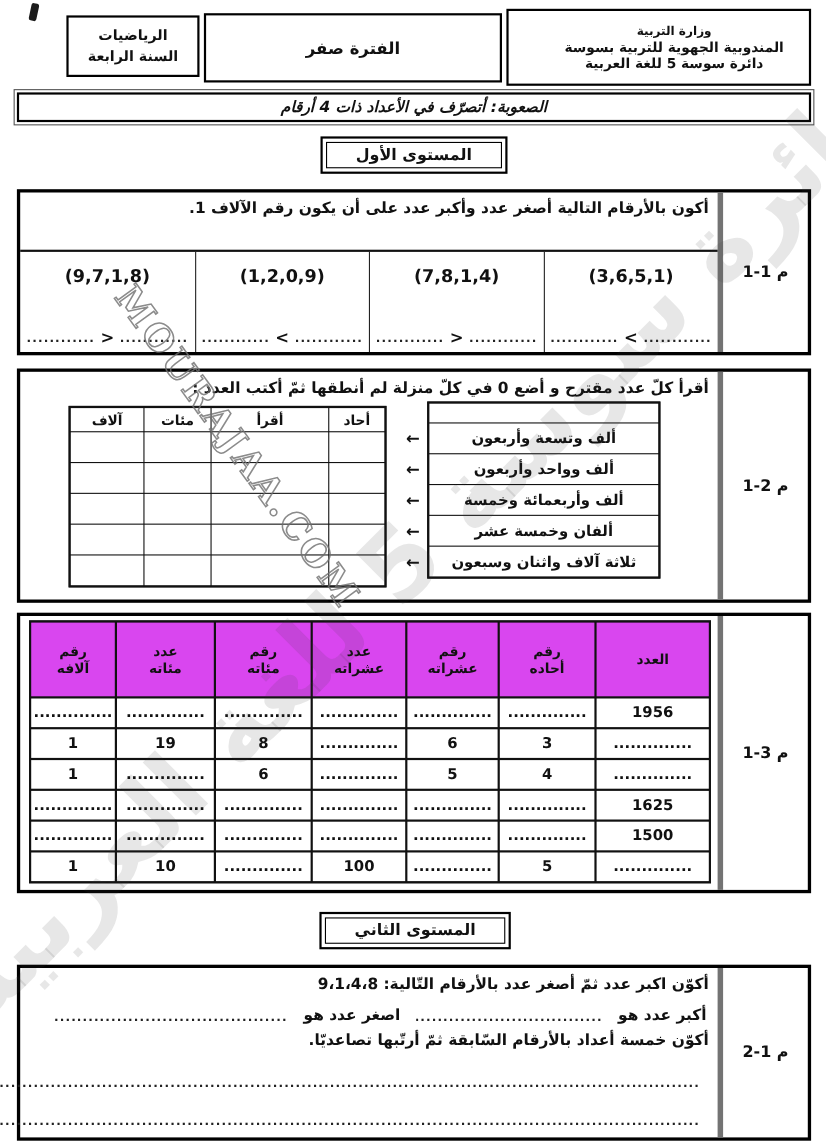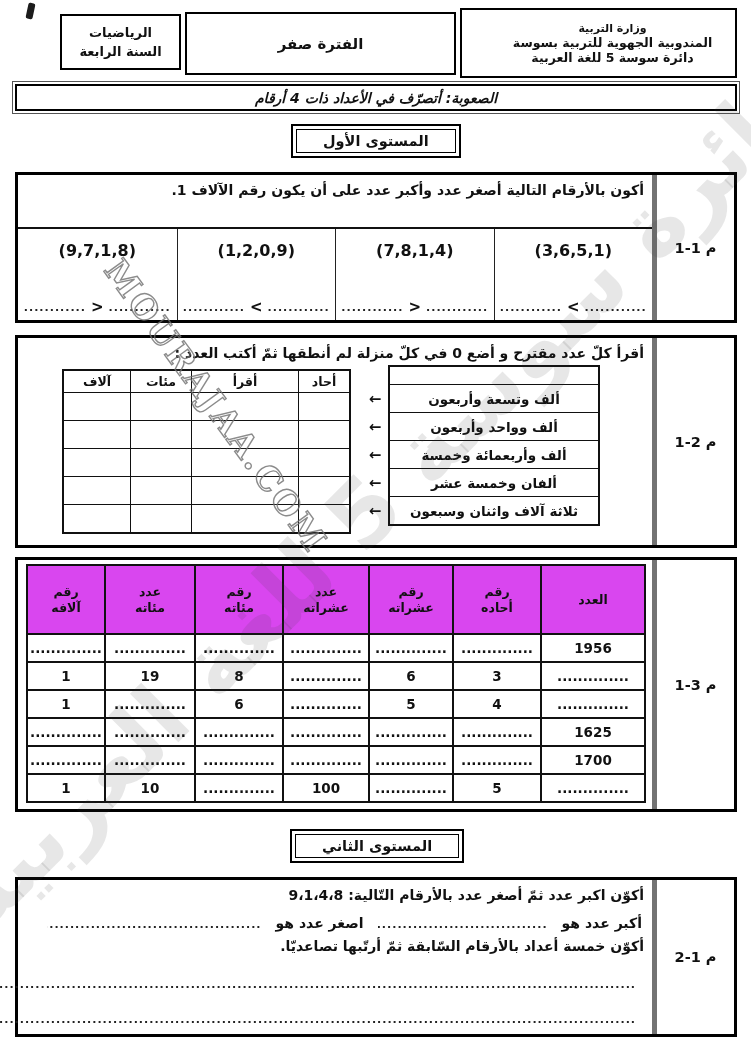--- a/index.html
+++ b/index.html
@@ -237,21 +237,21 @@
         <div class="t3c">1</div>
 
         <div class="t3c">1625</div>
         <div class="t3c">..............</div>
         <div class="t3c">..............</div>
         <div class="t3c">..............</div>
         <div class="t3c">..............</div>
         <div class="t3c">..............</div>
         <div class="t3c">..............</div>
 
-        <div class="t3c">1700</div>
+        <div class="t3c">1500</div>
         <div class="t3c">..............</div>
         <div class="t3c">..............</div>
         <div class="t3c">..............</div>
         <div class="t3c">..............</div>
         <div class="t3c">..............</div>
         <div class="t3c">..............</div>
 
         <div class="t3c">..............</div>
         <div class="t3c">5</div>
         <div class="t3c">..............</div>

